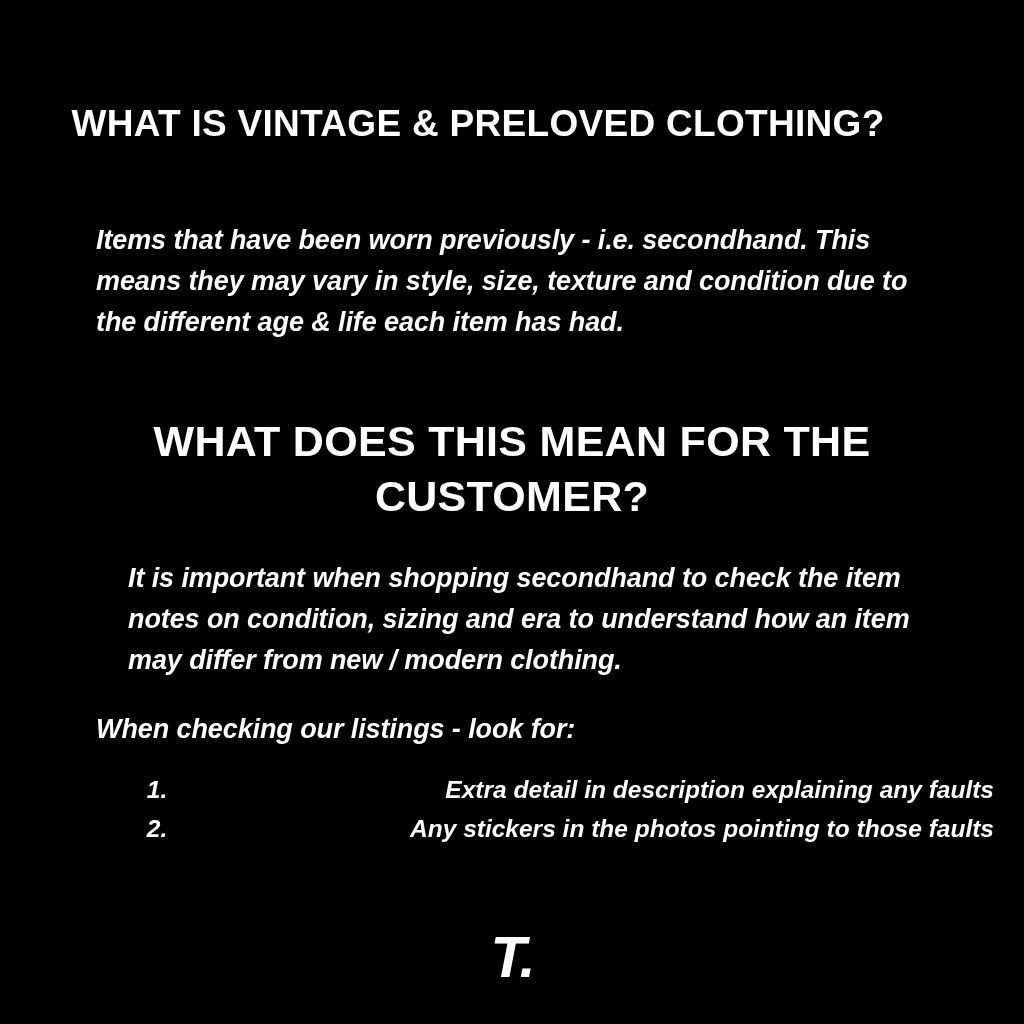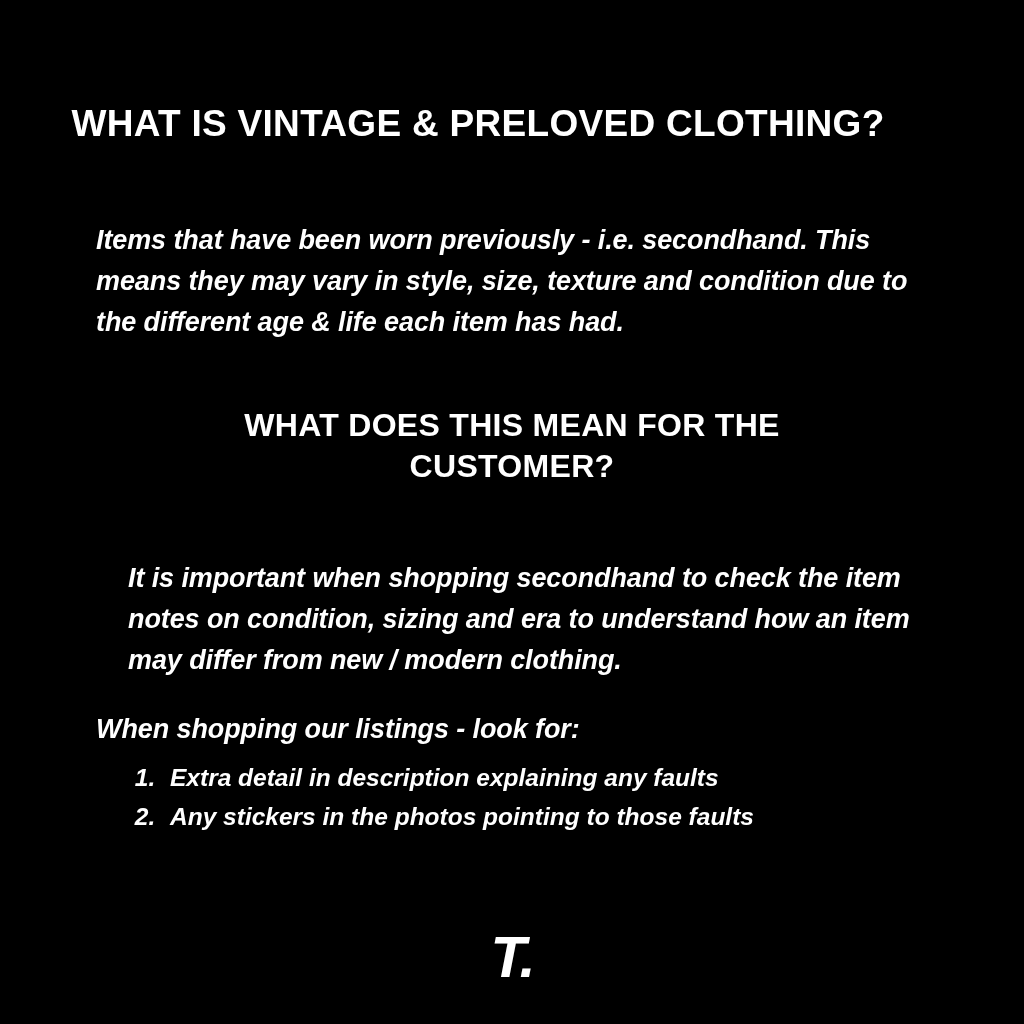--- a/index.html
+++ b/index.html
@@ -32,21 +32,21 @@
     letter-spacing: 0.3px;
     line-height: 1.12;
     text-transform: uppercase;
     color: #ffffff;
   }
   #title-main { top: 78px; }
   #title-customer {
     top: 378px;
     padding: 0 150px;
     width: 724px;
-    font-size: 32px;
+    font-size: 43px;
     line-height: 1.28;
   }
 
   .body-text {
     position: absolute;
     font-style: italic;
     font-weight: bold;
     font-size: 27px;
     line-height: 1.52;
     color: #ffffff;
@@ -54,28 +54,29 @@
   }
   #para-1 { left: 96px; top: 193px; width: 838px; }
   #para-2 { left: 96px; top: 531px; width: 838px; margin-left: 32px; }
   #para-3 { left: 96px; top: 682px; width: 838px; }
 
   .list {
     position: absolute;
     left: 118px;
     top: 755px;
     width: 820px;
-    margin: 4px;
+    margin: 16px;
     padding: 0 0 0 40px;
     font-style: italic;
     font-weight: bold;
     font-size: 24.5px;
     line-height: 1.58;
     color: #ffffff;
     list-style-position: outside;
+    text-align: right;
   }
   .list li {
     padding-left: 8px;
   }
 
   .logo {
     position: absolute;
     left: 0;
     width: 1024px;
     top: 928px;
@@ -94,21 +95,21 @@
 <div class="page">
 
   <h1 class="h1" id="title-main">WHAT IS VINTAGE &amp; PRELOVED CLOTHING?</h1>
 
   <p class="body-text" id="para-1">Items that have been worn previously - i.e. secondhand. This means they may vary in style, size, texture and condition due to the different age &amp; life each item has had.</p>
 
   <h2 class="h1" id="title-customer">WHAT DOES THIS MEAN FOR THE CUSTOMER?</h2>
 
   <p class="body-text" id="para-2">It is important when shopping secondhand to check the item notes on condition, sizing and era to understand how an item may differ from new / modern clothing.</p>
 
-  <p class="body-text" id="para-3">When shopping our listings - look for:</p>
+  <p class="body-text" id="para-3">When checking our listings - look for:</p>
 
   <ol class="list">
     <li>Extra detail in description explaining any faults</li>
     <li>Any stickers in the photos pointing to those faults</li>
   </ol>
 
   <div class="logo">T.</div>
 
 </div>
 

